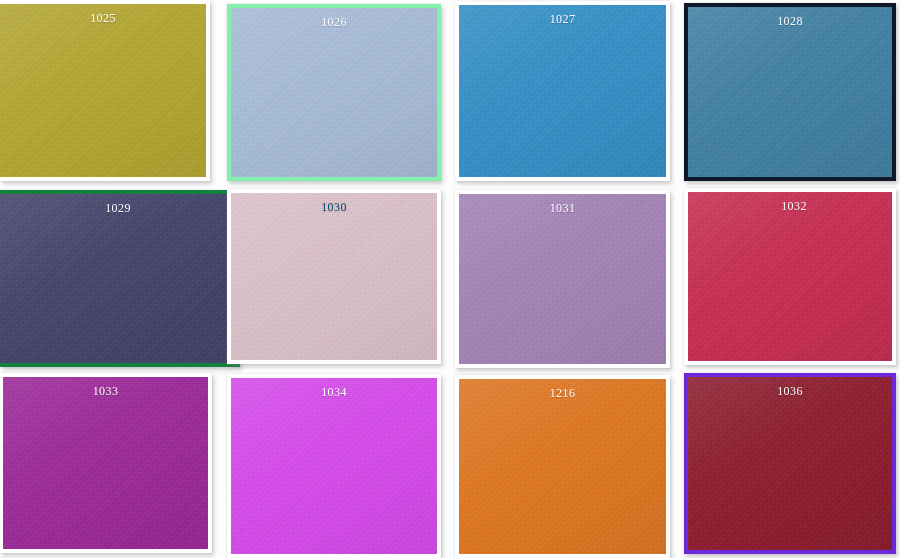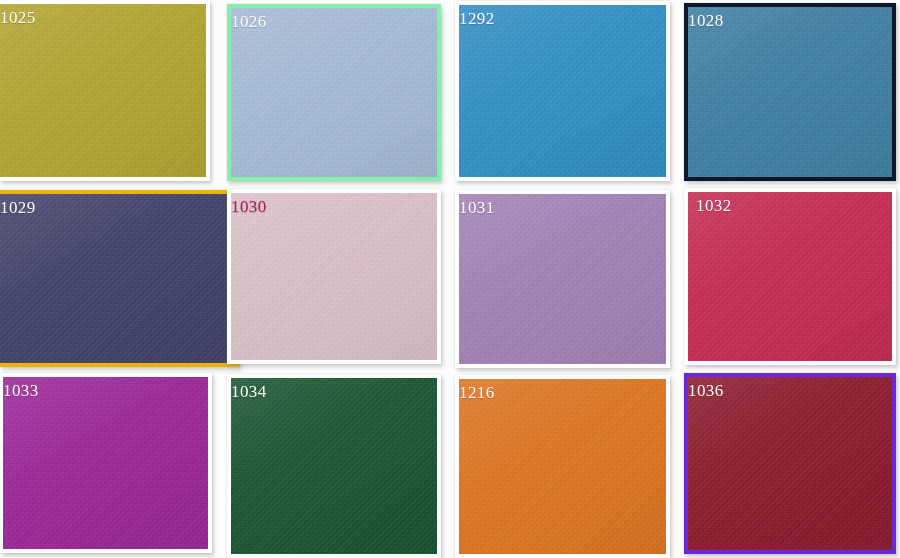--- a/index.html
+++ b/index.html
@@ -70,24 +70,24 @@
       rgba(0,0,0,0.02) 72%,
       rgba(0,0,0,0.055) 100%);
   }
 
   .swatch-label {
     position: absolute;
     top: 7px;
     left: 0;
     right: 0;
     z-index: 3;
-    text-align: left;
+    text-align: center;
     color: #ffffff;
     font-family: "Liberation Serif", serif;
-    font-size: 17px;
+    font-size: 12px;
     line-height: 14px;
     letter-spacing: 0.4px;
     text-shadow: 0 1px 1px rgba(0,0,0,0.22);
   }
 </style>
 </head>
 <body>
 
 <div id="swatch-grid" style="background: rgb(253, 253, 253);">
     <div class="swatch-card" style="left: 0px; top: 0px; width: 210px; height: 181px; background: rgb(255, 255, 255); padding-left: 0px;">
@@ -95,55 +95,55 @@
         <div class="swatch-label" style="color: rgb(255, 255, 255);">1025</div>
       </div>
     </div>
     <div class="swatch-card" style="left: 227px; top: 4px; width: 214px; height: 177px; background: #86efac;">
       <div class="swatch-fill" style="background: rgb(168, 189, 218);">
         <div class="swatch-label" style="color: rgb(255, 255, 255);">1026</div>
       </div>
     </div>
     <div class="swatch-card" style="left: 455px; top: 1px; width: 215px; height: 180px; background: rgb(255, 255, 255);">
       <div class="swatch-fill" style="background: rgb(46, 143, 200);">
-        <div class="swatch-label" style="color: rgb(255, 255, 255);">1292</div>
+        <div class="swatch-label" style="color: rgb(255, 255, 255);">1027</div>
       </div>
     </div>
     <div class="swatch-card" style="left: 684px; top: 3px; width: 212px; height: 178px; background: #0f172a;">
       <div class="swatch-fill" style="background: rgb(60, 127, 164);">
         <div class="swatch-label" style="color: rgb(255, 255, 255);">1028</div>
       </div>
     </div>
-    <div class="swatch-card" style="left: 0px; top: 190px; width: 240px; height: 177px; background: #eab308; padding-left: 0px;">
+    <div class="swatch-card" style="left: 0px; top: 190px; width: 240px; height: 177px; background: #15803d; padding-left: 0px;">
       <div class="swatch-fill" style="background: rgb(62, 63, 104);">
         <div class="swatch-label" style="color: rgb(255, 255, 255);">1029</div>
       </div>
     </div>
     <div class="swatch-card" style="left: 227px; top: 189px; width: 214px; height: 175px; background: rgb(255, 255, 255);">
       <div class="swatch-fill" style="background: rgb(222, 195, 203);">
-        <div class="swatch-label" style="color: #be185d;">1030</div>
+        <div class="swatch-label" style="color: #0c4a6e;">1030</div>
       </div>
     </div>
     <div class="swatch-card" style="left: 455px; top: 190px; width: 215px; height: 178px; background: rgb(255, 255, 255);">
       <div class="swatch-fill" style="background: rgb(163, 130, 184);">
         <div class="swatch-label" style="color: rgb(255, 255, 255);">1031</div>
       </div>
     </div>
     <div class="swatch-card" style="left: 684px; top: 188px; width: 212px; height: 177px; background: rgb(255, 255, 255);">
       <div class="swatch-fill" style="background: rgb(201, 39, 78);">
         <div class="swatch-label" style="color: rgb(255, 255, 255); margin-left: 8px;">1032</div>
       </div>
     </div>
     <div class="swatch-card" style="left: 0px; top: 373px; width: 212px; height: 180px; background: rgb(255, 255, 255); padding-left: 3px;">
       <div class="swatch-fill" style="background: rgb(156, 35, 153);">
         <div class="swatch-label" style="color: rgb(255, 255, 255);">1033</div>
       </div>
     </div>
     <div class="swatch-card" style="left: 227px; top: 374px; width: 214px; height: 184px; background: rgb(255, 255, 255);">
-      <div class="swatch-fill" style="background: #14532d; padding-left: 16px;">
+      <div class="swatch-fill" style="background: #d946ef; padding-left: 16px;">
         <div class="swatch-label" style="color: rgb(255, 255, 255);">1034</div>
       </div>
     </div>
     <div class="swatch-card" style="left: 455px; top: 375px; width: 215px; height: 183px; background: rgb(255, 255, 255);">
       <div class="swatch-fill" style="background: rgb(226, 116, 27);">
         <div class="swatch-label" style="color: rgb(255, 255, 255);">1216</div>
       </div>
     </div>
     <div class="swatch-card" style="left: 684px; top: 373px; width: 212px; height: 181px; background: #6d28d9;">
       <div class="swatch-fill" style="background: rgb(140, 22, 40);">

